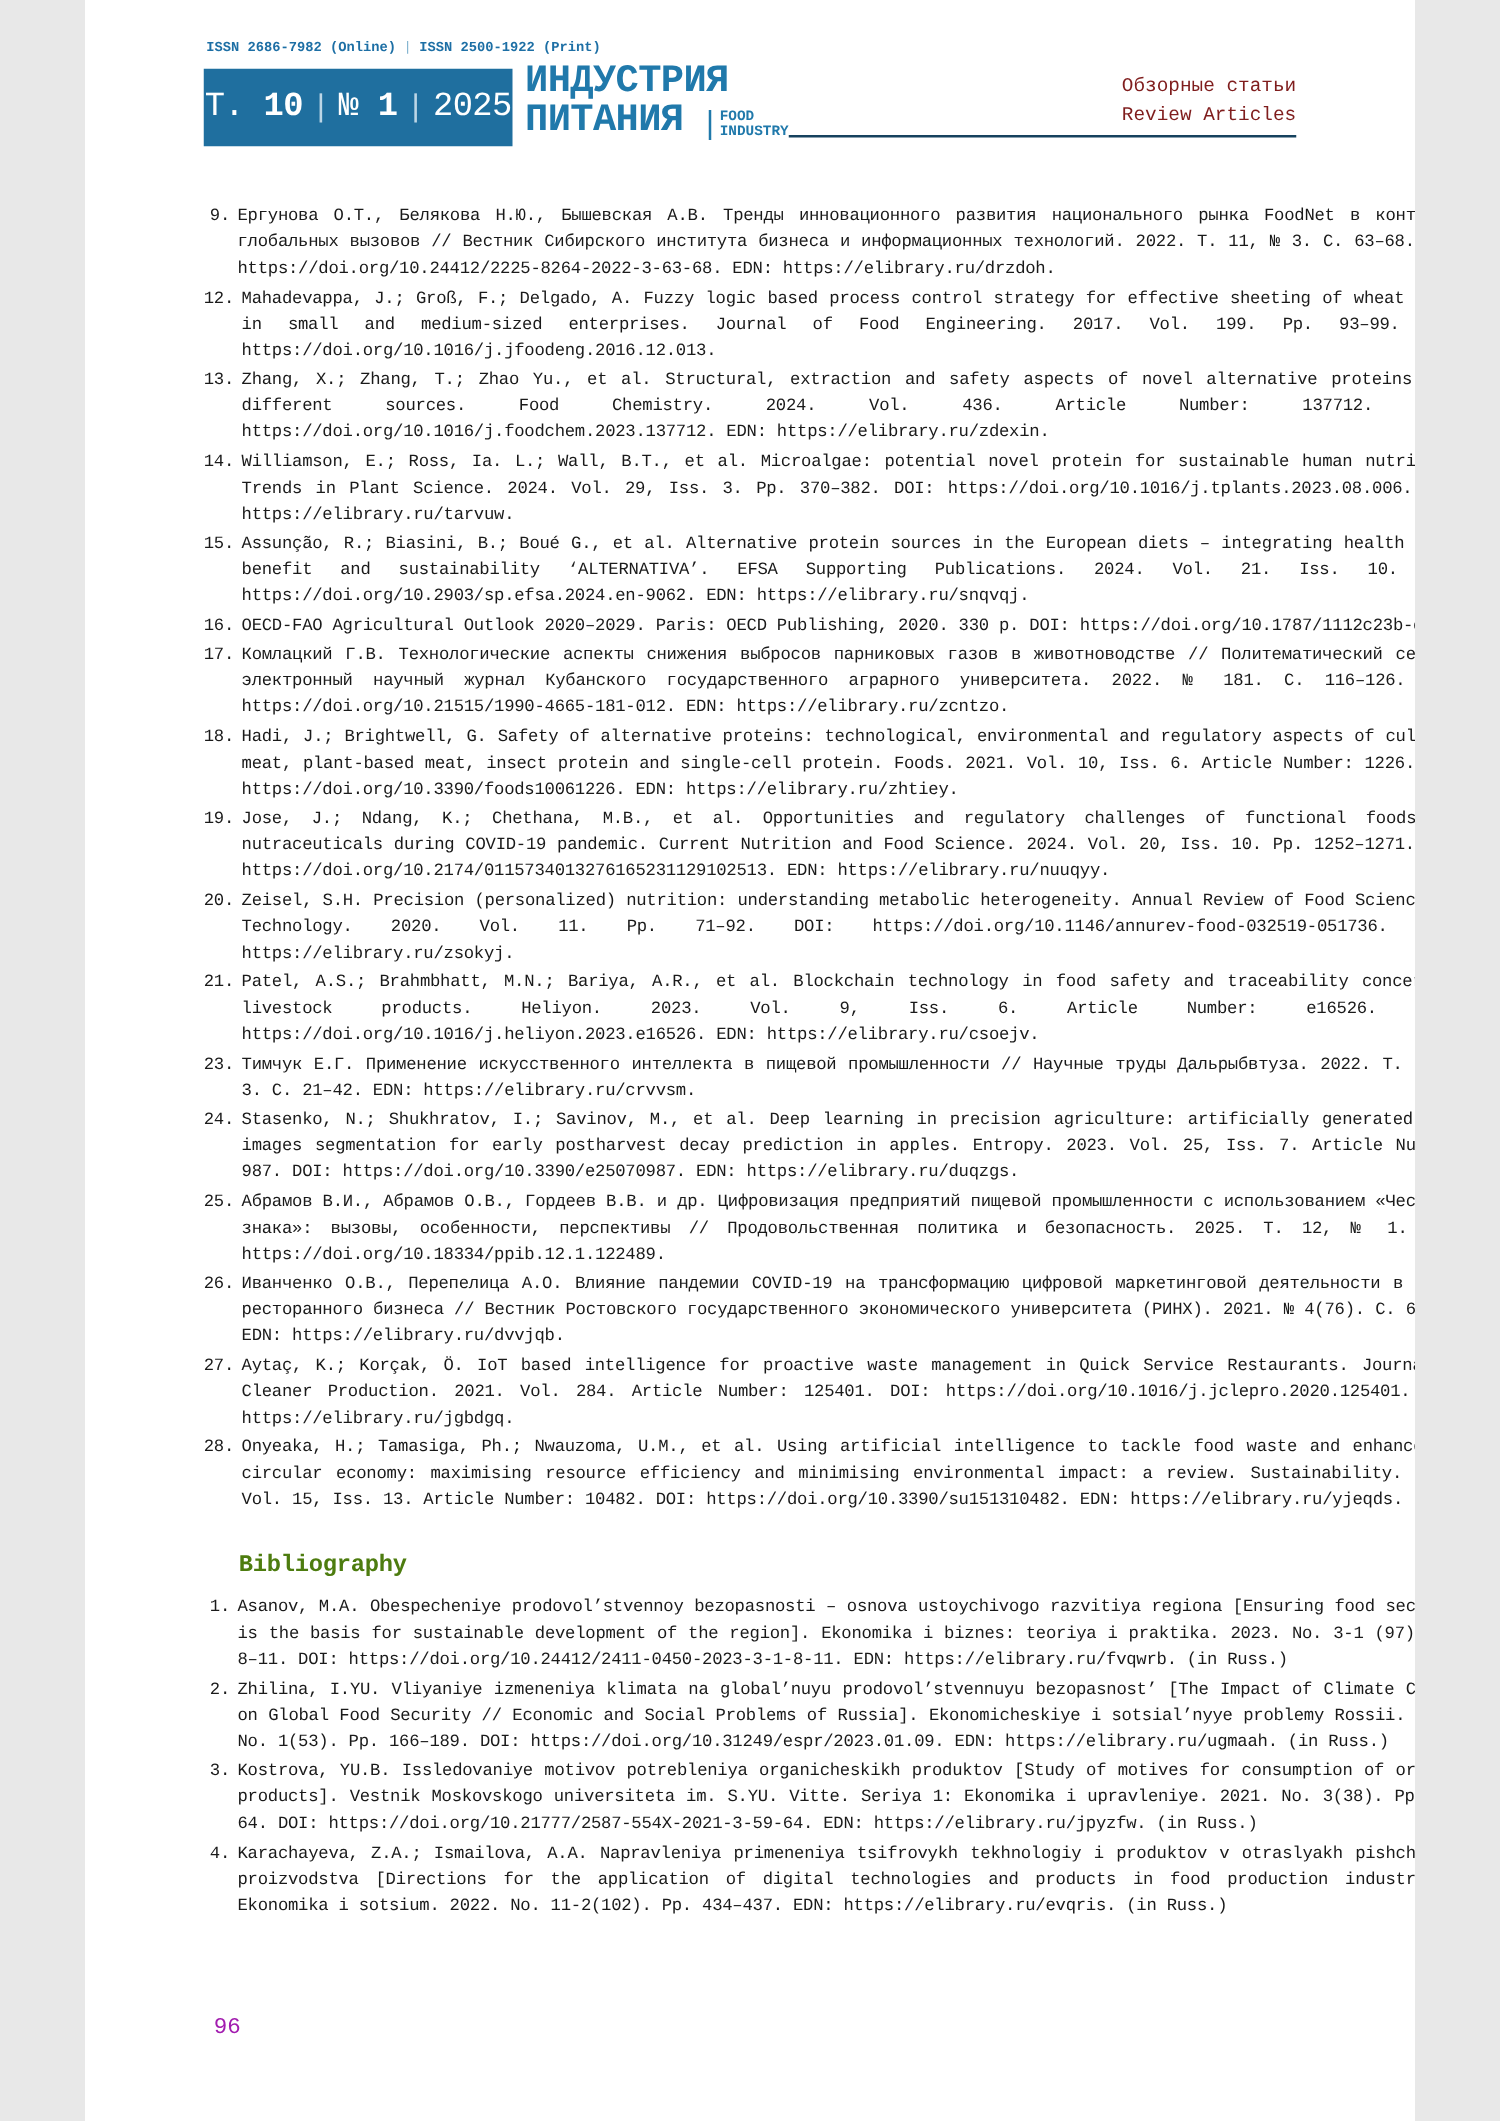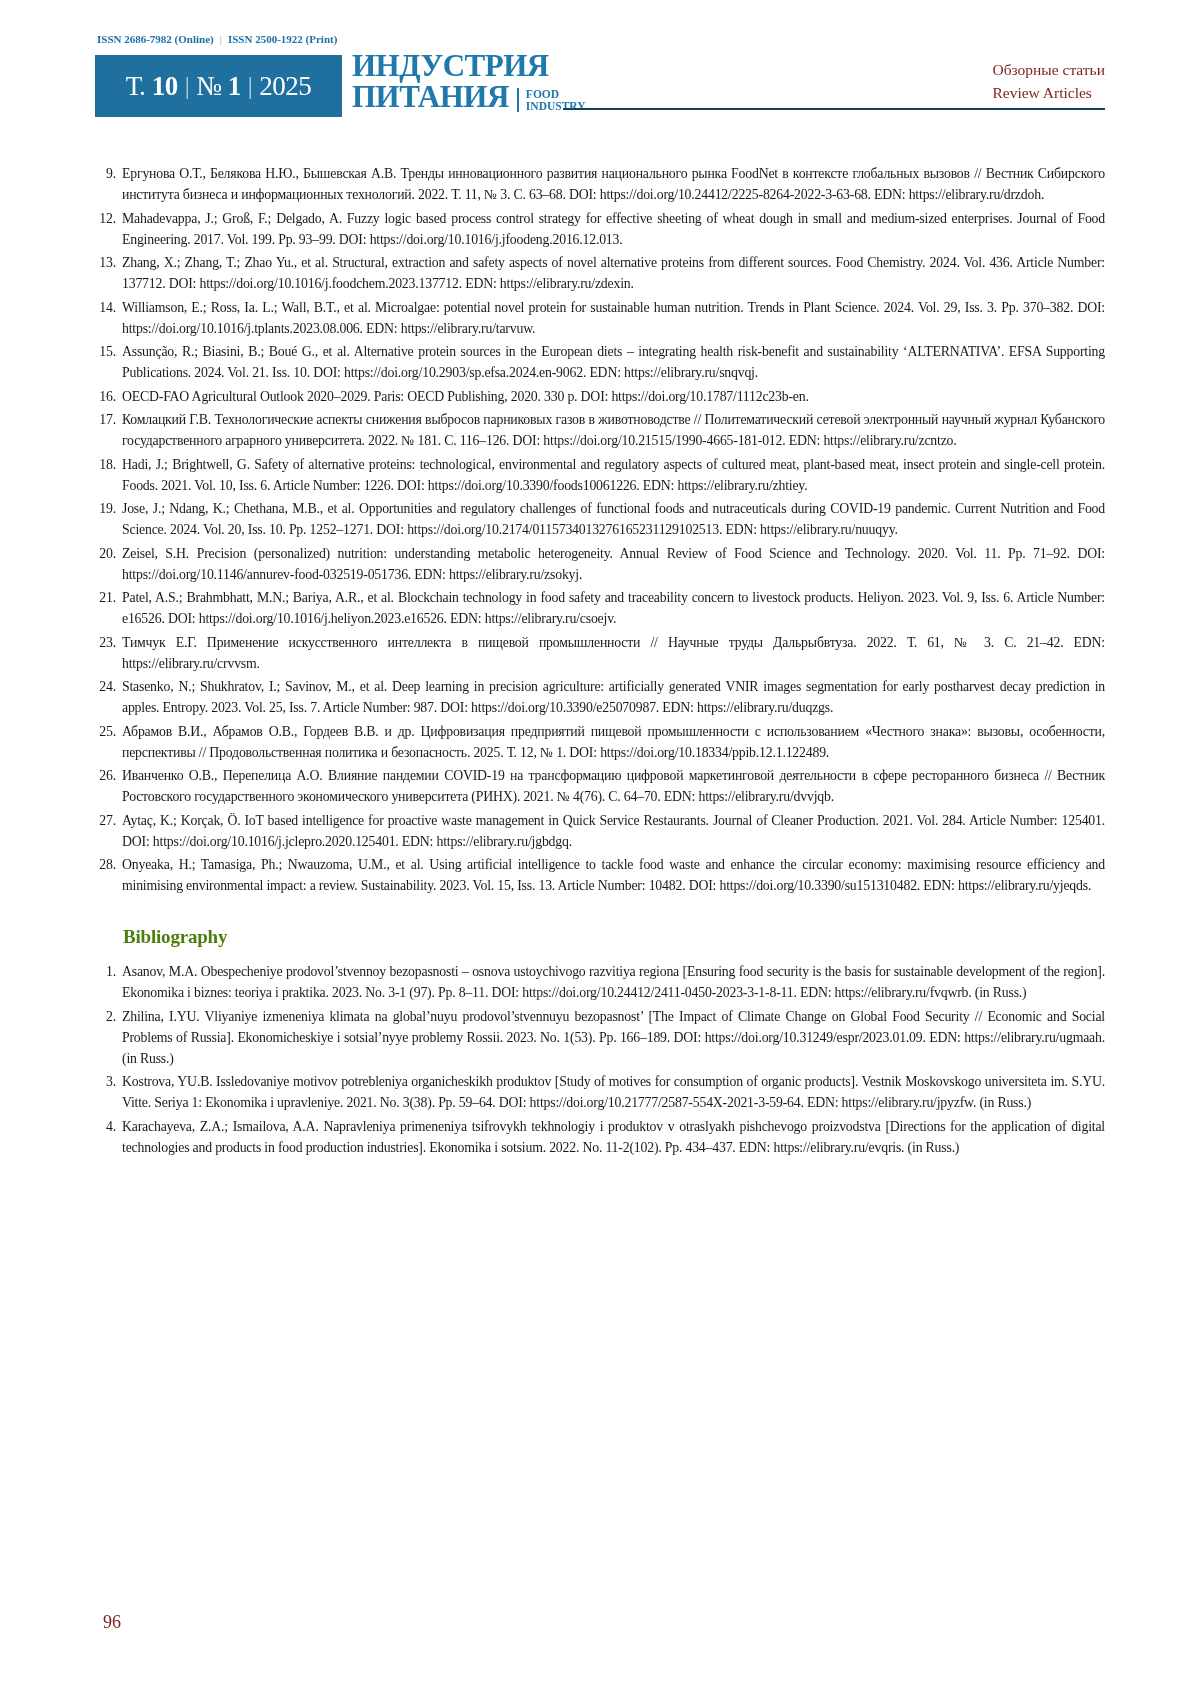--- a/index.html
+++ b/index.html
@@ -1,20 +1,20 @@
 <!DOCTYPE html>
 <html lang="ru"><head>
 <meta charset="utf-8">
 <style>
   html,body{margin:0;padding:0;background:#e8e8e8;}
   .page{
     position:relative;
-    width:1200px;height:1697px;
+    width:1064px;height:1697px;
     background:#ffffff;
-    font-family:Liberation Serif, serif;
+    font-family:Liberation Mono, monospace;
     color:#1a1a1a;
     overflow:hidden;
     margin:0 auto;
   }
   
   .issn-line{
     position:absolute;top:33px;left:97px;
     font-size:11px;font-weight:700;color:#1d6fa5;letter-spacing:0;
   }
   .issn-line .sep{color:#7fb2cf;font-weight:400;padding:0 6px;}
@@ -26,21 +26,21 @@
   }
   .vol-box .num{font-weight:700;}
   .vol-box .thin{font-weight:300;color:#bcd6e6;padding:0 7px;font-size:25px;}
   .journal-title{
     position:absolute;top:50px;left:352px;
     color:#2079ab;font-weight:700;line-height:31px;font-size:31px;
     letter-spacing:-0.5px;
   }
   .title-line2{display:flex;align-items:flex-end;}
   .food-industry{
-    margin-left:8px;padding-left:7px;
+    margin-left:20px;padding-left:7px;
     border-left:2px solid #2079ab;
     font-size:11.5px;line-height:12px;letter-spacing:0;
     font-weight:700;color:#2079ab;
   }
   .section-labels{
     position:absolute;top:58px;right:95px;
     color:#7f1d1d;font-size:15.5px;line-height:23px;
   }
   .header-rule{
     position:absolute;top:108px;left:563px;right:95px;height:2px;
@@ -66,21 +66,21 @@
     flex:1;text-align:justify;
     overflow-wrap:anywhere;word-break:break-word;
   }
   .bib-title{
     margin:30px 0 13px 28px;
     font-size:19px;font-weight:700;color:#4d7c0f;letter-spacing:-0.2px;
   }
   
   .page-number{
     position:absolute;top:1612px;left:103px;
-    font-size:18px;color:#7f1d1d;
+    font-size:18px;color:#a21caf;
   }
 </style>
 </head>
 <body>
 
 <div class="page">
 
   <div class="issn-line">
     <span>ISSN 2686-7982 (Online)</span><span class="sep">|</span><span>ISSN 2500-1922 (Print)</span>
   </div>

